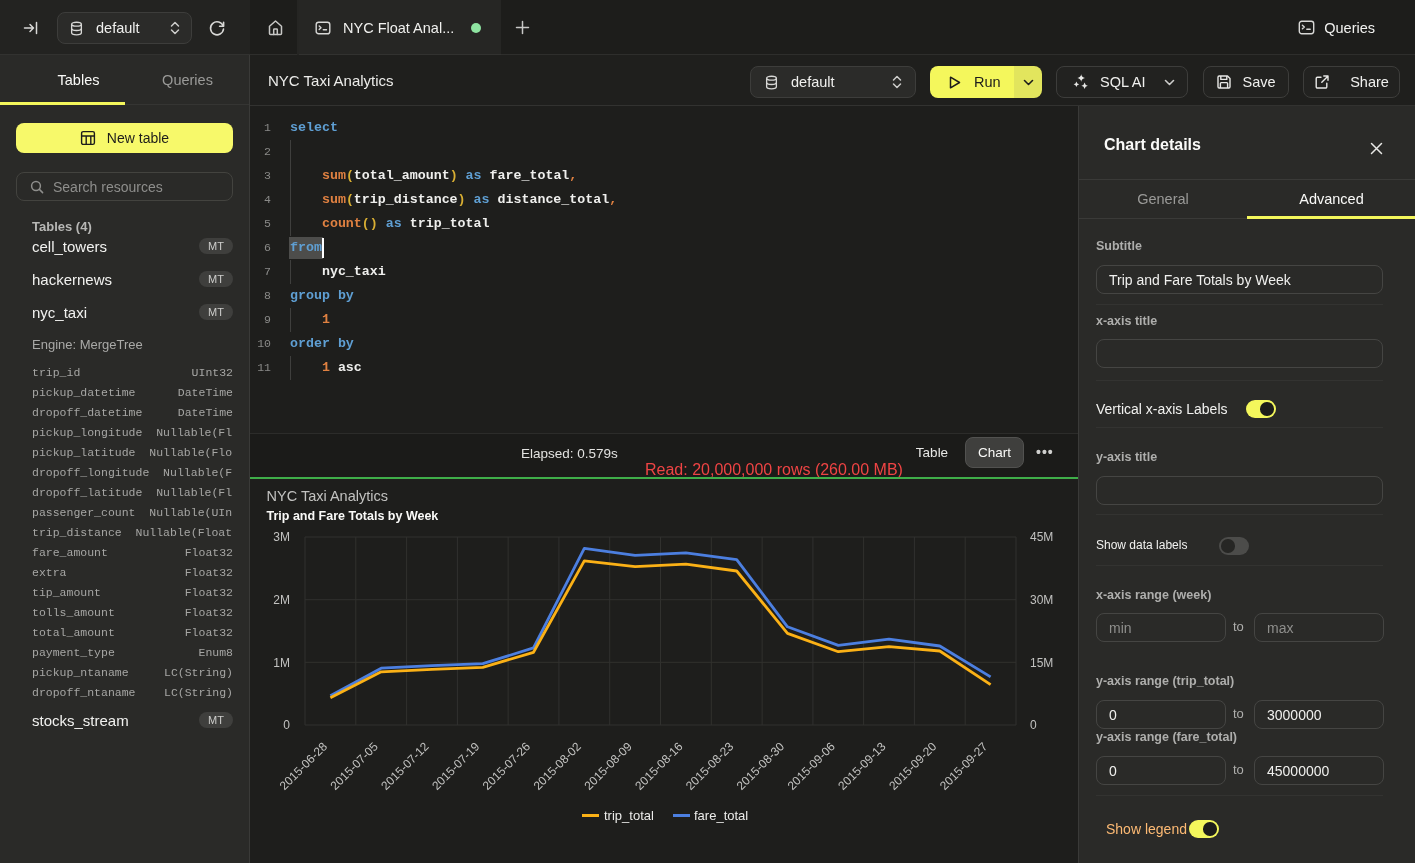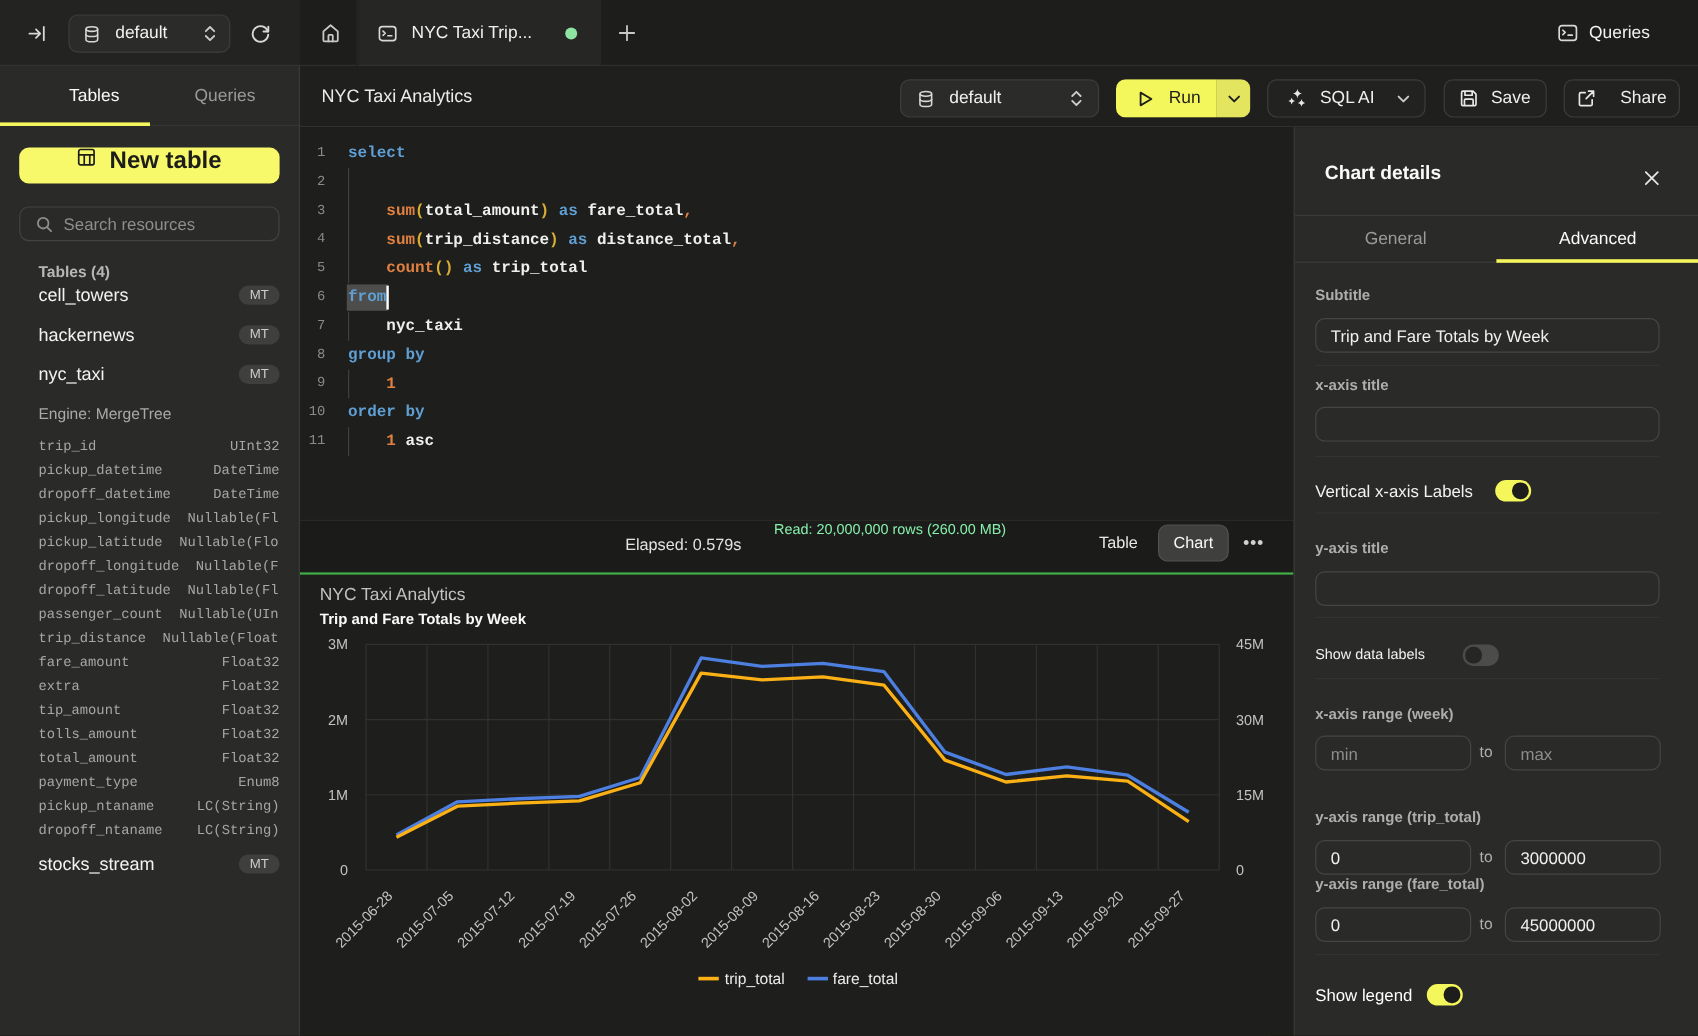--- a/index.html
+++ b/index.html
@@ -9,21 +9,21 @@
 svg{display:block}
 
 #topleft{left:0;top:0;width:250px;height:55px;background:#232321;border-bottom:1px solid #323230}
 #tabstrip{left:250px;top:0;width:1165px;height:55px;background:#1d1d1b;border-bottom:1px solid #2e2e2c}
 .sel{background:#2b2b29;border:1px solid #3d3d3b;border-radius:8px;display:flex;align-items:center;color:#f0f0ee;font-size:14.5px}
 #headrow{left:250px;top:55px;width:1165px;height:51px;background:#1f1f1d;border-bottom:1px solid #323230}
 .btn{border:1px solid #3d3d3b;border-radius:8px;display:flex;align-items:center;justify-content:center;color:#f0f0ee;font-size:14.5px;background:#222220}
 
 #sidebar{left:0;top:55px;width:250px;height:808px;background:#2a2a28;border-right:1px solid #3a3a38}
 .sbtab{font-size:14.5px;top:0;height:50px;display:flex;align-items:center;justify-content:center}
-#newtable{left:16px;top:68px;width:217px;height:30px;background:#f7f96a;border-radius:8px;display:flex;justify-content:center;color:#1d1d1b;font-size:20px;font-weight:700}
+#newtable{left:16px;top:68px;width:217px;height:30px;background:#f7f96a;border-radius:8px;display:flex;align-items:center;justify-content:center;color:#1d1d1b;font-size:14px;font-weight:400}
 #sresources{left:16px;top:117px;width:217px;height:29px;border:1px solid #43433f;border-radius:8px;display:flex;align-items:center;color:#8e8e8c;font-size:14px}
 .trow{left:32px;width:201px;height:32px;display:flex;color:#f2f2f0;font-size:15px}
 .pill{margin-left:auto;background:#3f3f3d;border-radius:8px;color:#cdcdcb;font-size:11px;height:16px;line-height:16px;padding:0 9px}
 .col{left:32px;width:201px;height:20px;display:flex;color:#a6a6a4;font-family:"Liberation Mono",monospace;font-size:11.5px;line-height:20px;white-space:pre}
 .col .ty{margin-left:auto}
 
 #editor{left:250px;top:106px;width:828px;height:327px;background:#1e1e1c;font-family:"Liberation Mono",monospace;font-size:13.3px;font-weight:700}
 .ln{position:absolute;left:0;width:21px;text-align:right;color:#8a8a88;font-weight:400;height:24px;line-height:24px;font-size:11.5px}
 .cl{position:absolute;left:40px;height:24px;line-height:24px;white-space:pre}
 .kw{color:#5f9fd3}.fn{color:#e08141}.pr{color:#d8ae33}.id{color:#efefed}.nu{color:#e08141}.cm{color:#e08141}
@@ -71,21 +71,21 @@
   <svg class="abs" style="left:17px;top:19px" width="17" height="17" viewBox="0 0 17 17" fill="none" stroke="#c8c8c6" stroke-width="1.5" stroke-linecap="round" stroke-linejoin="round">
     <path d="M2.5 7.2L8.5 2l6 5.2v7.3a1 1 0 0 1-1 1h-10a1 1 0 0 1-1-1z"></path>
     <path d="M6.7 15.5v-4.8a.6.6 0 0 1 .6-.6h2.4a.6.6 0 0 1 .6.6v4.8"></path>
   </svg>
   <div class="abs" style="left:47px;top:0;width:2px;height:55px;background:#252523"></div>
   <div class="abs" style="left:49px;top:0;width:202px;height:55px;background:#262624;border-bottom:1px solid #323230"></div>
   <svg class="abs" style="left:65px;top:20px" width="16" height="16" viewBox="0 0 16 16" fill="none" stroke="#d8d8d6" stroke-width="1.4" stroke-linejoin="round" stroke-linecap="round">
     <rect x="1.2" y="2.2" width="13.6" height="11.6" rx="2.4"></rect>
     <path d="M4.2 6l1.8 1.7-1.8 1.7M8.3 9.8h3.2"></path>
   </svg>
-  <div class="abs" style="left:93px;top:19.5px;color:#f0f0ee;font-size:14.5px">NYC Taxi Trip...</div>
+  <div class="abs" style="left:93px;top:19.5px;color:#f0f0ee;font-size:14.5px">NYC Float Anal...</div>
   <div class="abs" style="left:221px;top:23px;width:10px;height:10px;border-radius:50%;background:#8ee4a1"></div>
   <svg class="abs" style="left:265px;top:20px" width="15" height="15" viewBox="0 0 15 15" stroke="#c8c8c6" stroke-width="1.5" stroke-linecap="round">
     <path d="M7.5 1.5v12M1.5 7.5h12"></path>
   </svg>
   <div class="abs" style="right:40px;top:19px;display:flex;align-items:center;color:#f2f2f0;font-size:14.5px">
     <svg style="margin-right:9px" width="17" height="17" viewBox="0 0 17 17" fill="none" stroke="#d8d8d6" stroke-width="1.4" stroke-linejoin="round" stroke-linecap="round">
       <rect x="1.3" y="2.3" width="14.4" height="12.4" rx="2.4"></rect>
       <path d="M4.4 6.2l1.9 1.8-1.9 1.8M8.8 10.3h3.4"></path>
     </svg>
     Queries
@@ -210,21 +210,21 @@
     <div class="cl" style="top:178px"><span class="kw">group by</span></div>
   <div class="ln" style="top:202px">9</div>
     <div class="cl" style="top:202px">    <span class="nu">1</span></div>
   <div class="ln" style="top:226px">10</div>
     <div class="cl" style="top:226px"><span class="kw">order by</span></div>
   <div class="ln" style="top:250px">11</div>
     <div class="cl" style="top:250px">    <span class="nu">1</span> <span class="id">asc</span></div>
 </div>
 <div class="abs" id="resbar">
   <div class="abs" style="left:271px;top:11.5px;color:#e2e2e0;font-size:13.5px">Elapsed: 0.579s</div>
-  <div class="abs" style="left:395px;top:0;color:#86efac;font-size:12px">Read: 20,000,000 rows (260.00 MB)</div>
+  <div class="abs" style="left:395px;top:27px;color:#ef4444;font-size:16px">Read: 20,000,000 rows (260.00 MB)</div>
   <div class="abs" style="left:654px;top:3px;width:56px;height:31px;display:flex;align-items:center;justify-content:center;color:#e8e8e6;font-size:13.5px">Table</div>
   <div class="abs" style="left:715px;top:3px;width:59px;height:31px;background:#3f3f3d;border:1px solid #525250;border-radius:8px;display:flex;align-items:center;justify-content:center;color:#fafaf8;font-size:13.5px">Chart</div>
   <div class="abs" style="left:786px;top:10px;color:#d0d0ce;font-size:14px;letter-spacing:1px;font-weight:700">•••</div>
 </div>
 <div class="abs" id="greenline"></div>
 <div class="abs" id="chart">
   <div class="abs" style="left:16.5px;top:9px;color:#c2c2c0;font-size:14.5px">NYC Taxi Analytics</div>
   <div class="abs" style="left:16.5px;top:30px;color:#fafaf8;font-size:12.5px;font-weight:700">Trip and Fare Totals by Week</div>
   <svg width="828" height="384" viewBox="0 0 828 384">
   <path d="M55.0 58V246 M105.8 58V246 M156.6 58V246 M207.4 58V246 M258.1 58V246 M308.9 58V246 M359.7 58V246 M410.5 58V246 M461.3 58V246 M512.1 58V246 M562.9 58V246 M613.6 58V246 M664.4 58V246 M715.2 58V246 M766.0 58V246 M55 58H766 M55 120.7H766 M55 183.3H766 M55 246H766" stroke="#31312e" stroke-width="1" fill="none"></path>
@@ -303,17 +303,17 @@
   <div class="pinput" style="left:17px;top:594px;width:130px;height:29px">0</div>
   <div class="abs" style="left:154px;top:600px;color:#aeaeac;font-size:13px">to</div>
   <div class="pinput" style="left:175px;top:594px;width:130px;height:29px">3000000</div>
 
   <div class="plabel" style="top:624px">y-axis range (fare_total)</div>
   <div class="pinput" style="left:17px;top:650px;width:130px;height:29px">0</div>
   <div class="abs" style="left:154px;top:656px;color:#aeaeac;font-size:13px">to</div>
   <div class="pinput" style="left:175px;top:650px;width:130px;height:29px">45000000</div>
   <div class="pdiv" style="top:689px"></div>
 
-  <div class="abs" style="left:17px;top:715px;font-size:14px;color:#ffffff">Show legend</div>
+  <div class="abs" style="left:27px;top:715px;font-size:14px;color:#fdba74">Show legend</div>
   <div class="toggle" style="left:110px;top:714px;background:#f4f75c">
       <span class="knob" style="left:14.25px"></span>
     </div>
 </div>
 
 </body></html>

